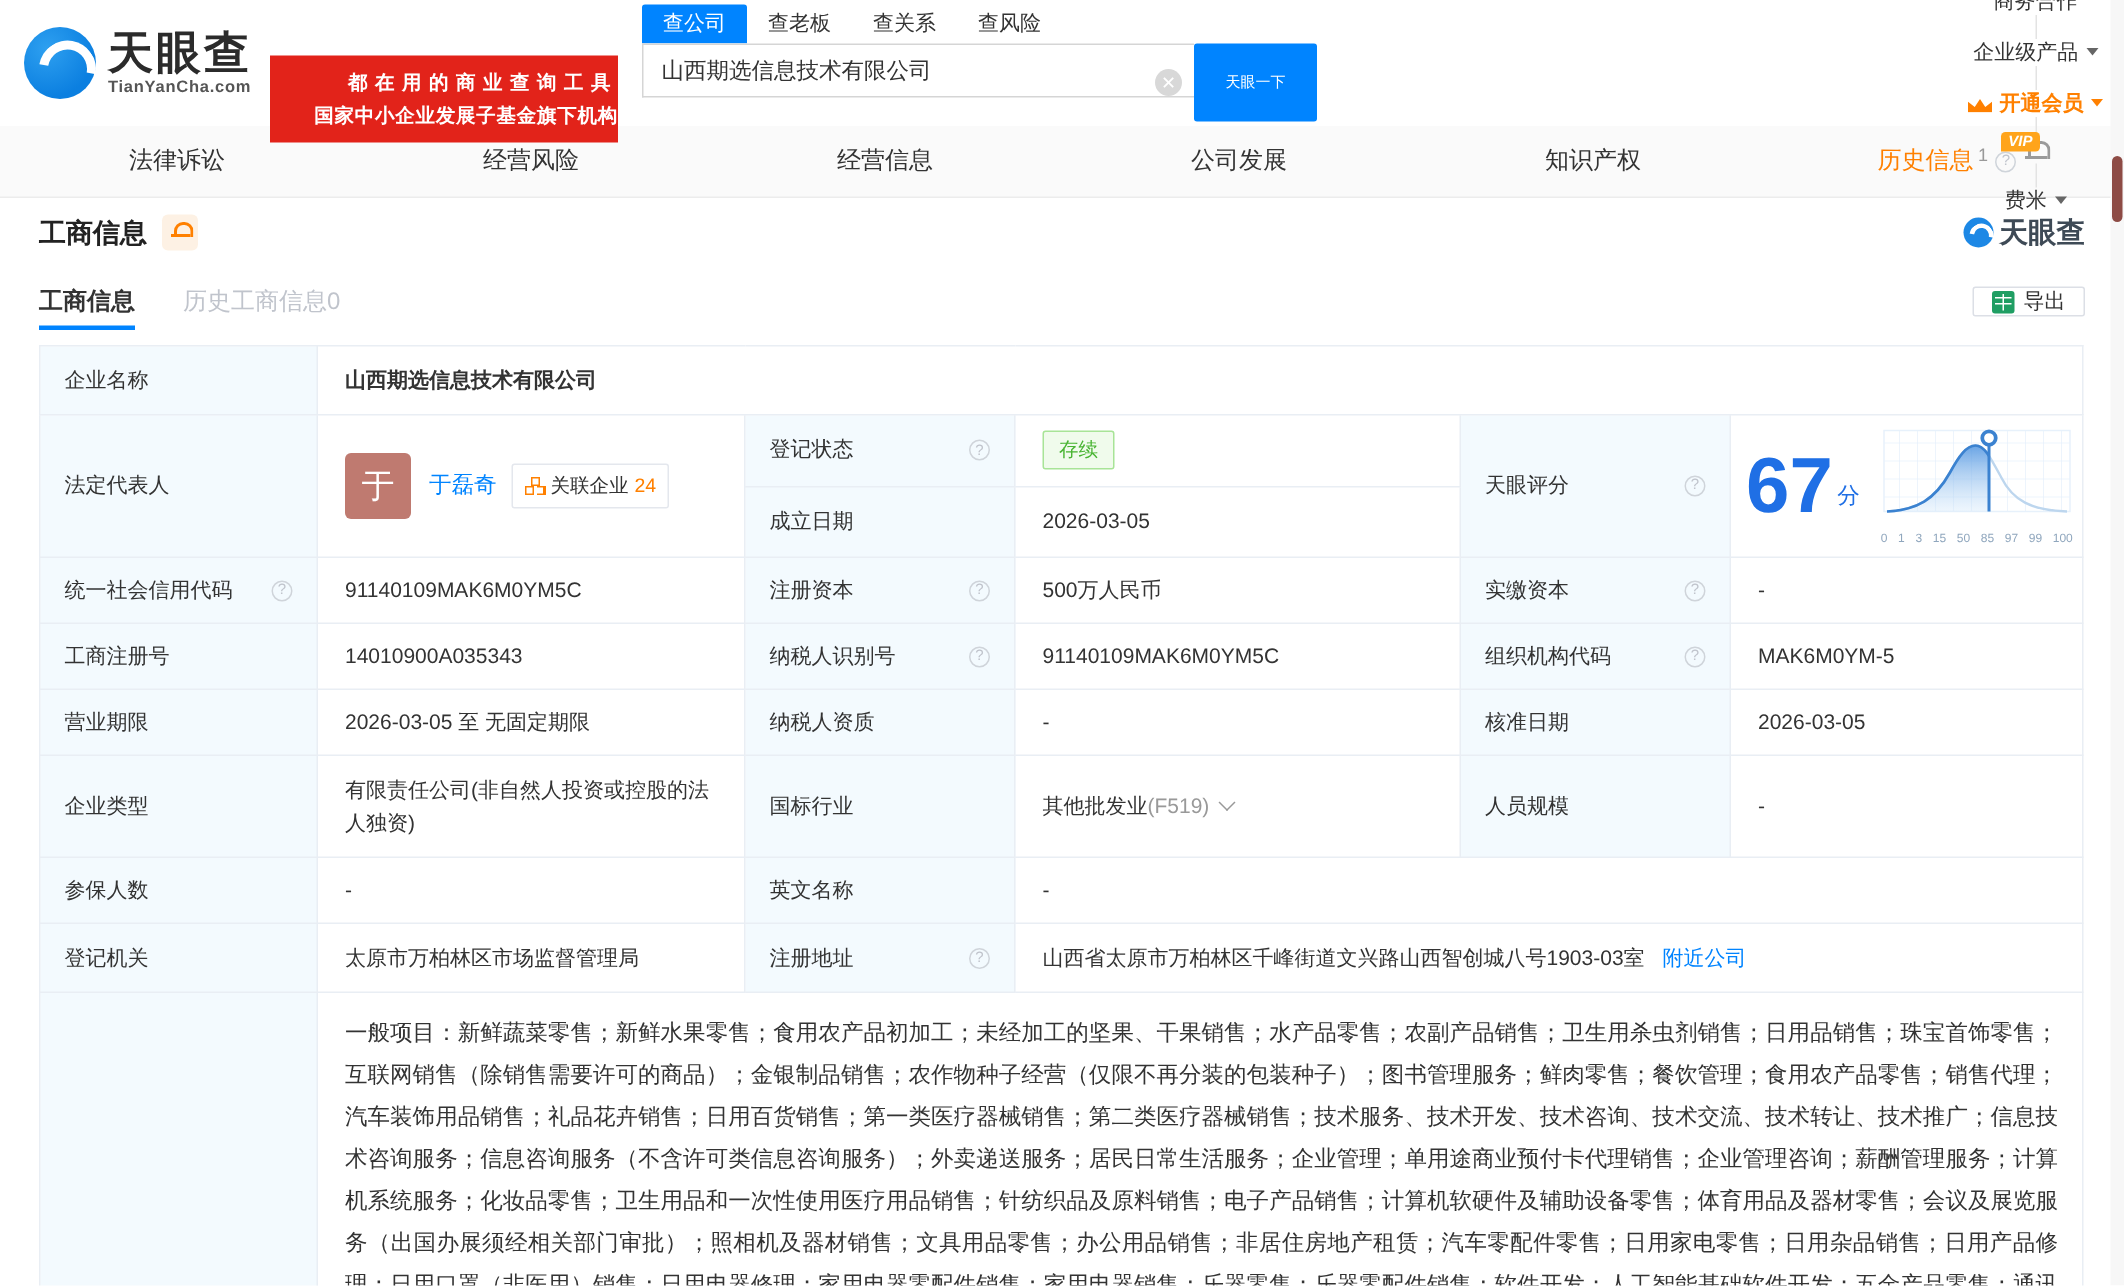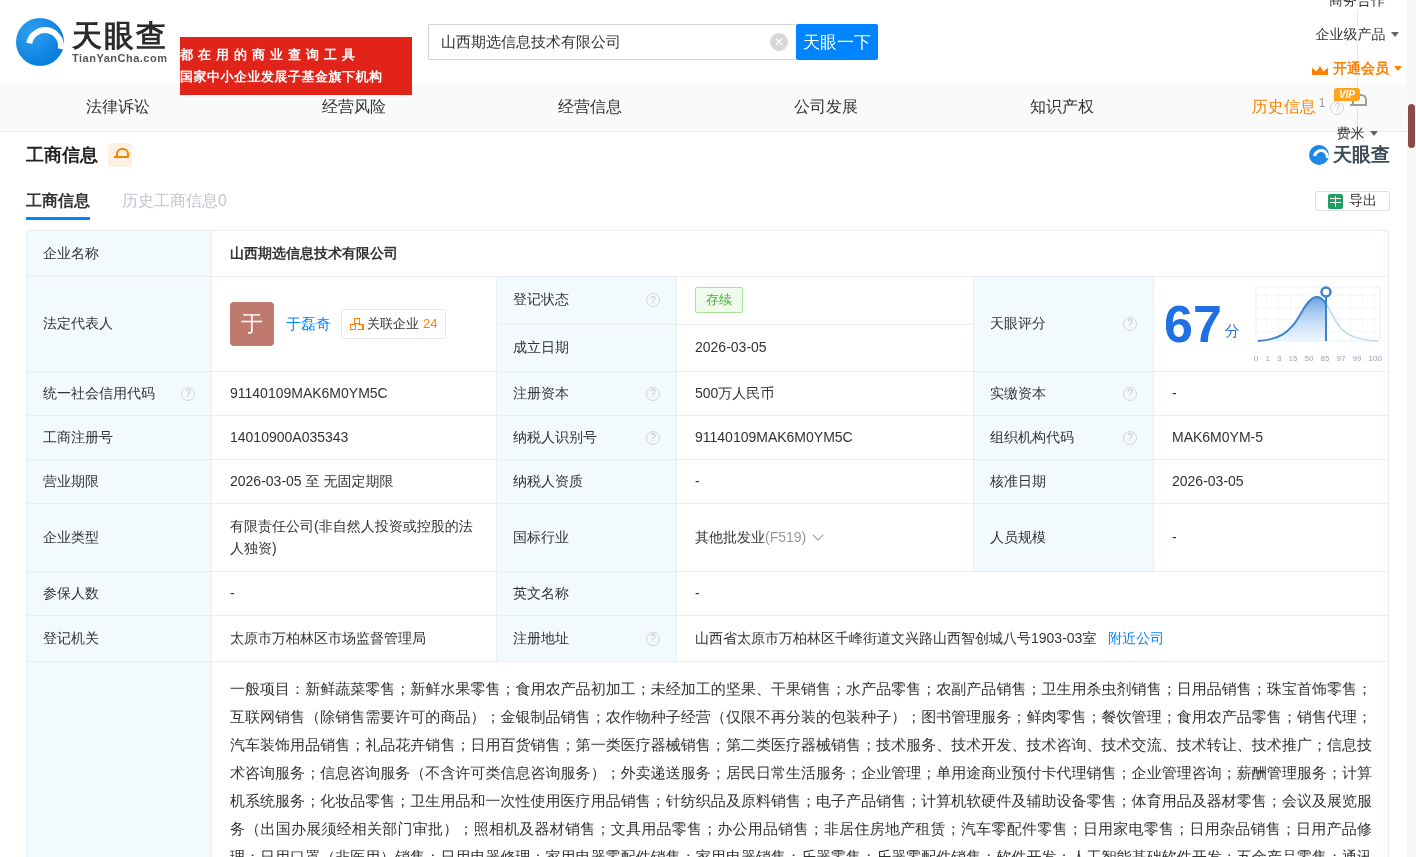--- a/index.html
+++ b/index.html
@@ -12,34 +12,34 @@
   .logo { display:flex; align-items:center; cursor:pointer; }
   .logo-swirl { width:48px; height:48px; border-radius:50%;
     background:radial-gradient(circle at 32% 30%, #2ea0f0 0%, #0b7fe0 70%); position:relative; }
   .logo-swirl::after { content:""; position:absolute; left:10px; top:9px; width:26px; height:26px;
     border:6px solid #fff; border-radius:50%; border-left-color:transparent; border-bottom-color:transparent;
     transform:rotate(-35deg); }
   .logo-txt { margin-left:8px; }
   .logo-name { font-size:30px; font-weight:bold; color:#2b2b2b; letter-spacing:2px; line-height:32px; }
   .logo-domain { font-size:11px; font-weight:bold; color:#555; letter-spacing:.5px; }
   .banner { margin-left:12px; width:232px; height:58px; background:#e2231a; color:#fff;
-    display:flex; flex-direction:column; justify-content:center; align-items:flex-start;margin-top:47px; }
+    display:flex; flex-direction:column; justify-content:center; align-items:flex-end;margin-top:47px; }
   .banner .l1 { font-size:13px; letter-spacing:5px; font-weight:bold; }
   .banner .l2 { font-size:13px; letter-spacing:.5px; font-weight:bold; margin-top:4px; }
   .searchwrap { margin-left:16px; width:450px; }
   .search-tabs { display:flex; align-items:flex-end; height:26px; }
   .search-tab { font-size:14px; color:#333; padding:4px 14px; cursor:pointer; }
   .search-tab.active { background:#0084ff; color:#fff; border-radius:2px 2px 0 0; }
   .search-bar { display:flex; }
   .search-input { flex:1; height:36px; border:1px solid #d5d5d5; border-right:none; font-size:15px;
     padding:0 30px 0 12px; color:#333; outline:none; }
   .clear-ic { width:18px; height:18px; border-radius:50%; background:#d8d8d8; color:#fff; font-size:12px;
     display:flex; align-items:center; justify-content:center; position:relative; margin-left:-26px;
     align-self:center; cursor:pointer; z-index:2; }
-  .search-btn { width:82px; height:36px; background:#0084ff; color:#fff; font-size:17px; border:none;
+  .search-btn { width:82px; height:52px; background:#0084ff; color:#fff; font-size:10px; border:none;
     cursor:pointer; margin-left:8px; border-radius:2px; }
   .topnav { margin-left:auto; display:flex; align-items:center; font-size:14px; color:#333;flex-direction:column; }
   .apps-btn { display:flex; align-items:center; background:#eaf3fe; border-radius:4px; padding:8px 10px; cursor:pointer; }
   .grid-ic { display:inline-grid; grid-template-columns:7px 7px; grid-gap:2px; margin-right:6px; }
   .grid-ic i { width:7px; height:7px; background:#0084ff; border-radius:1px; }
   .grid-ic i:nth-child(2){ border-radius:50%; }
   .caret { display:inline-block; width:0; height:0; border-left:4px solid transparent; border-right:4px solid transparent;
     border-top:5px solid #666; margin-left:5px; }
   .caret.or { border-top-color:#ff8000; }
   .sep { width:1px; height:16px; background:#e3e3e3; margin:0 12px; }
@@ -141,20 +141,26 @@
       <div class="logo-txt">
         <div class="logo-name">天眼查</div>
         <div class="logo-domain">TianYanCha.com</div>
       </div>
     </div>
     <div class="banner">
       <div class="l1">都在用的商业查询工具</div>
       <div class="l2">国家中小企业发展子基金旗下机构</div>
     </div>
     <div class="searchwrap">
+      <div class="search-tabs">
+        <div class="search-tab active">查公司</div>
+        <div class="search-tab">查老板</div>
+        <div class="search-tab">查关系</div>
+        <div class="search-tab">查风险</div>
+      </div>
       <div class="search-bar">
         <input class="search-input" value="山西期选信息技术有限公司" style="">
         <span class="clear-ic">✕</span>
         <button class="search-btn">天眼一下</button>
       </div>
     </div>
     <div class="topnav">
       <div class="apps-btn">
         <span class="grid-ic">
             <i></i>

